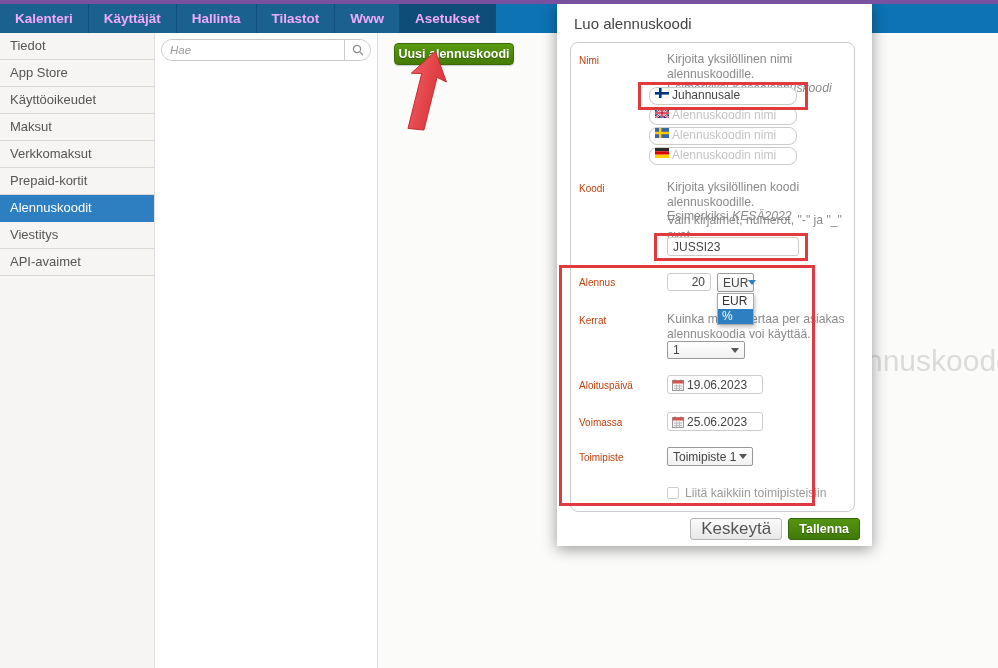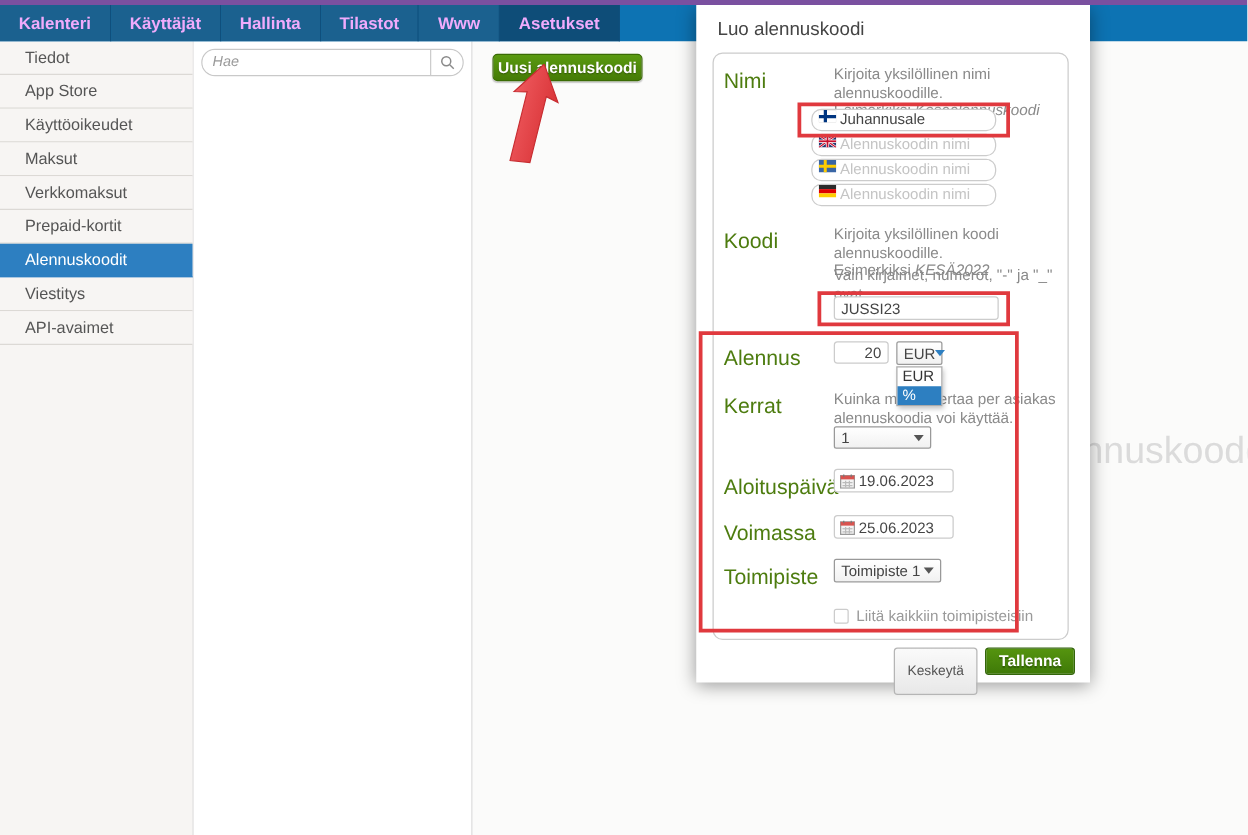--- a/index.html
+++ b/index.html
@@ -17,21 +17,21 @@
   .nav-brand { background:#1b618f; color:#fff; font-size:17px; line-height:29px;
     padding:0 21px 0 14px; border-right:1px solid #0f4f7c; white-space:nowrap; cursor:pointer; }
   .nav-item { background:#1b618f; color:#f0abfc; font-size:13.5px; font-weight:bold;
     line-height:29px; padding:0 15px; border-right:1px solid #0f4f7c;
     white-space:nowrap; cursor:pointer; }
   .nav-item.selected { background:#0e4d78; }
 
   
   .sidebar { position:absolute; left:0; top:33px; width:155px; height:635px;
     background:#f7f5f3; border-right:1px solid #ddd; }
-  .side-item { height:27px; line-height:26px; padding-left:20px; font-size:13px;
+  .side-item { height:27px; line-height:26px; padding-left:10px; font-size:13px;
     color:#555; border-bottom:1px solid #dcd9d5; cursor:pointer; background:#f7f5f3; }
   .side-item.selected { background:#2d7fc1; color:#fff; border-bottom-color:#2d7fc1; }
 
   
   .search-col { position:absolute; left:155px; top:33px; width:223px; height:635px;
     background:#fff; border-right:1px solid #ddd; }
   .search-pill { position:absolute; left:6px; top:6px; width:210px; height:22px;
     border:1px solid #c9c9c9; border-radius:12px; background:#fff; display:flex;
     overflow:hidden; box-shadow:inset 0 1px 2px rgba(0,0,0,.08); }
   .search-pill input { flex:1; border:none; outline:none; padding:0 8px;
@@ -52,21 +52,21 @@
   .red-arrow { position:absolute; left:402px; top:50px; z-index:6;
     transform:rotate(14deg); }
 
   
   .modal { position:absolute; left:557px; top:4px; width:315px; height:542px;
     background:#fff; z-index:10; box-shadow:0 3px 14px rgba(0,0,0,.4); }
   .modal-title { padding:11px 0 0 17px; font-size:15px; color:#444; }
   .panel { position:absolute; left:13px; top:38px; width:285px; height:470px;
     border:1px solid #ccc; border-radius:8px; background:#fff; }
 
-  .flabel { position:absolute; left:8px; font-size:17px; color:#4d7c0f; }
+  .flabel { position:absolute; left:8px; font-size:10px; color:#c2410c; }
   .help { position:absolute; left:96px; font-size:12.2px; color:#8a8a8a;
     line-height:14.5px; width:182px; }
   .help i { color:#8a8a8a; }
 
   .flag-input { position:absolute; left:78px; width:148px; height:18px;
     border:1px solid #ccc; border-radius:8px; background:#fff; display:flex;
     align-items:flex-start; padding:0 5px; gap:3px; }
   .flag-input input { border:none; outline:none; flex:1; font-size:12px;
     color:#444; min-width:0; font-family:"Liberation Sans", sans-serif; }
   .flag-input input::placeholder { color:#c4c4c4; }
@@ -96,21 +96,21 @@
     align-items:center; padding:0 4px; gap:3px; font-size:12px; color:#444;
     cursor:pointer; }
 
   .chk-row { position:absolute; left:96px; top:443px; display:flex;
     align-items:center; gap:6px; cursor:pointer; }
   .chk { width:12px; height:12px; border:1px solid #ccc; border-radius:2px;
     background:#fff; }
   .chk-label { font-size:12.2px; color:#9a9a9a; }
 
   .modal-btns { position:absolute; right:12px; top:514px; display:flex; gap:6px; }
-  .btn-cancel { height:38px; padding:0 10px; font-size:11px; color:#555;
+  .btn-cancel { height:22px; padding:0 10px; font-size:17px; color:#555;
     background:linear-gradient(#fafafa,#e8e8e8); border:1px solid #b5b5b5;
     border-radius:3px; cursor:pointer; font-family:"Liberation Sans", sans-serif; }
   .btn-save { height:22px; padding:0 10px; font-size:12.5px; color:#fff;
     font-weight:bold; background:linear-gradient(#55940f,#3f7a08);
     border:1px solid #33660a; border-radius:3px; cursor:pointer;
     text-shadow:0 1px 1px rgba(0,0,0,.3); font-family:"Liberation Sans", sans-serif; }
 
   .red-box { position:absolute; border:3px solid #e0393e; z-index:15;
     pointer-events:none; }
   .rb1 { left:81px; top:78px; width:170px; height:28px; }

